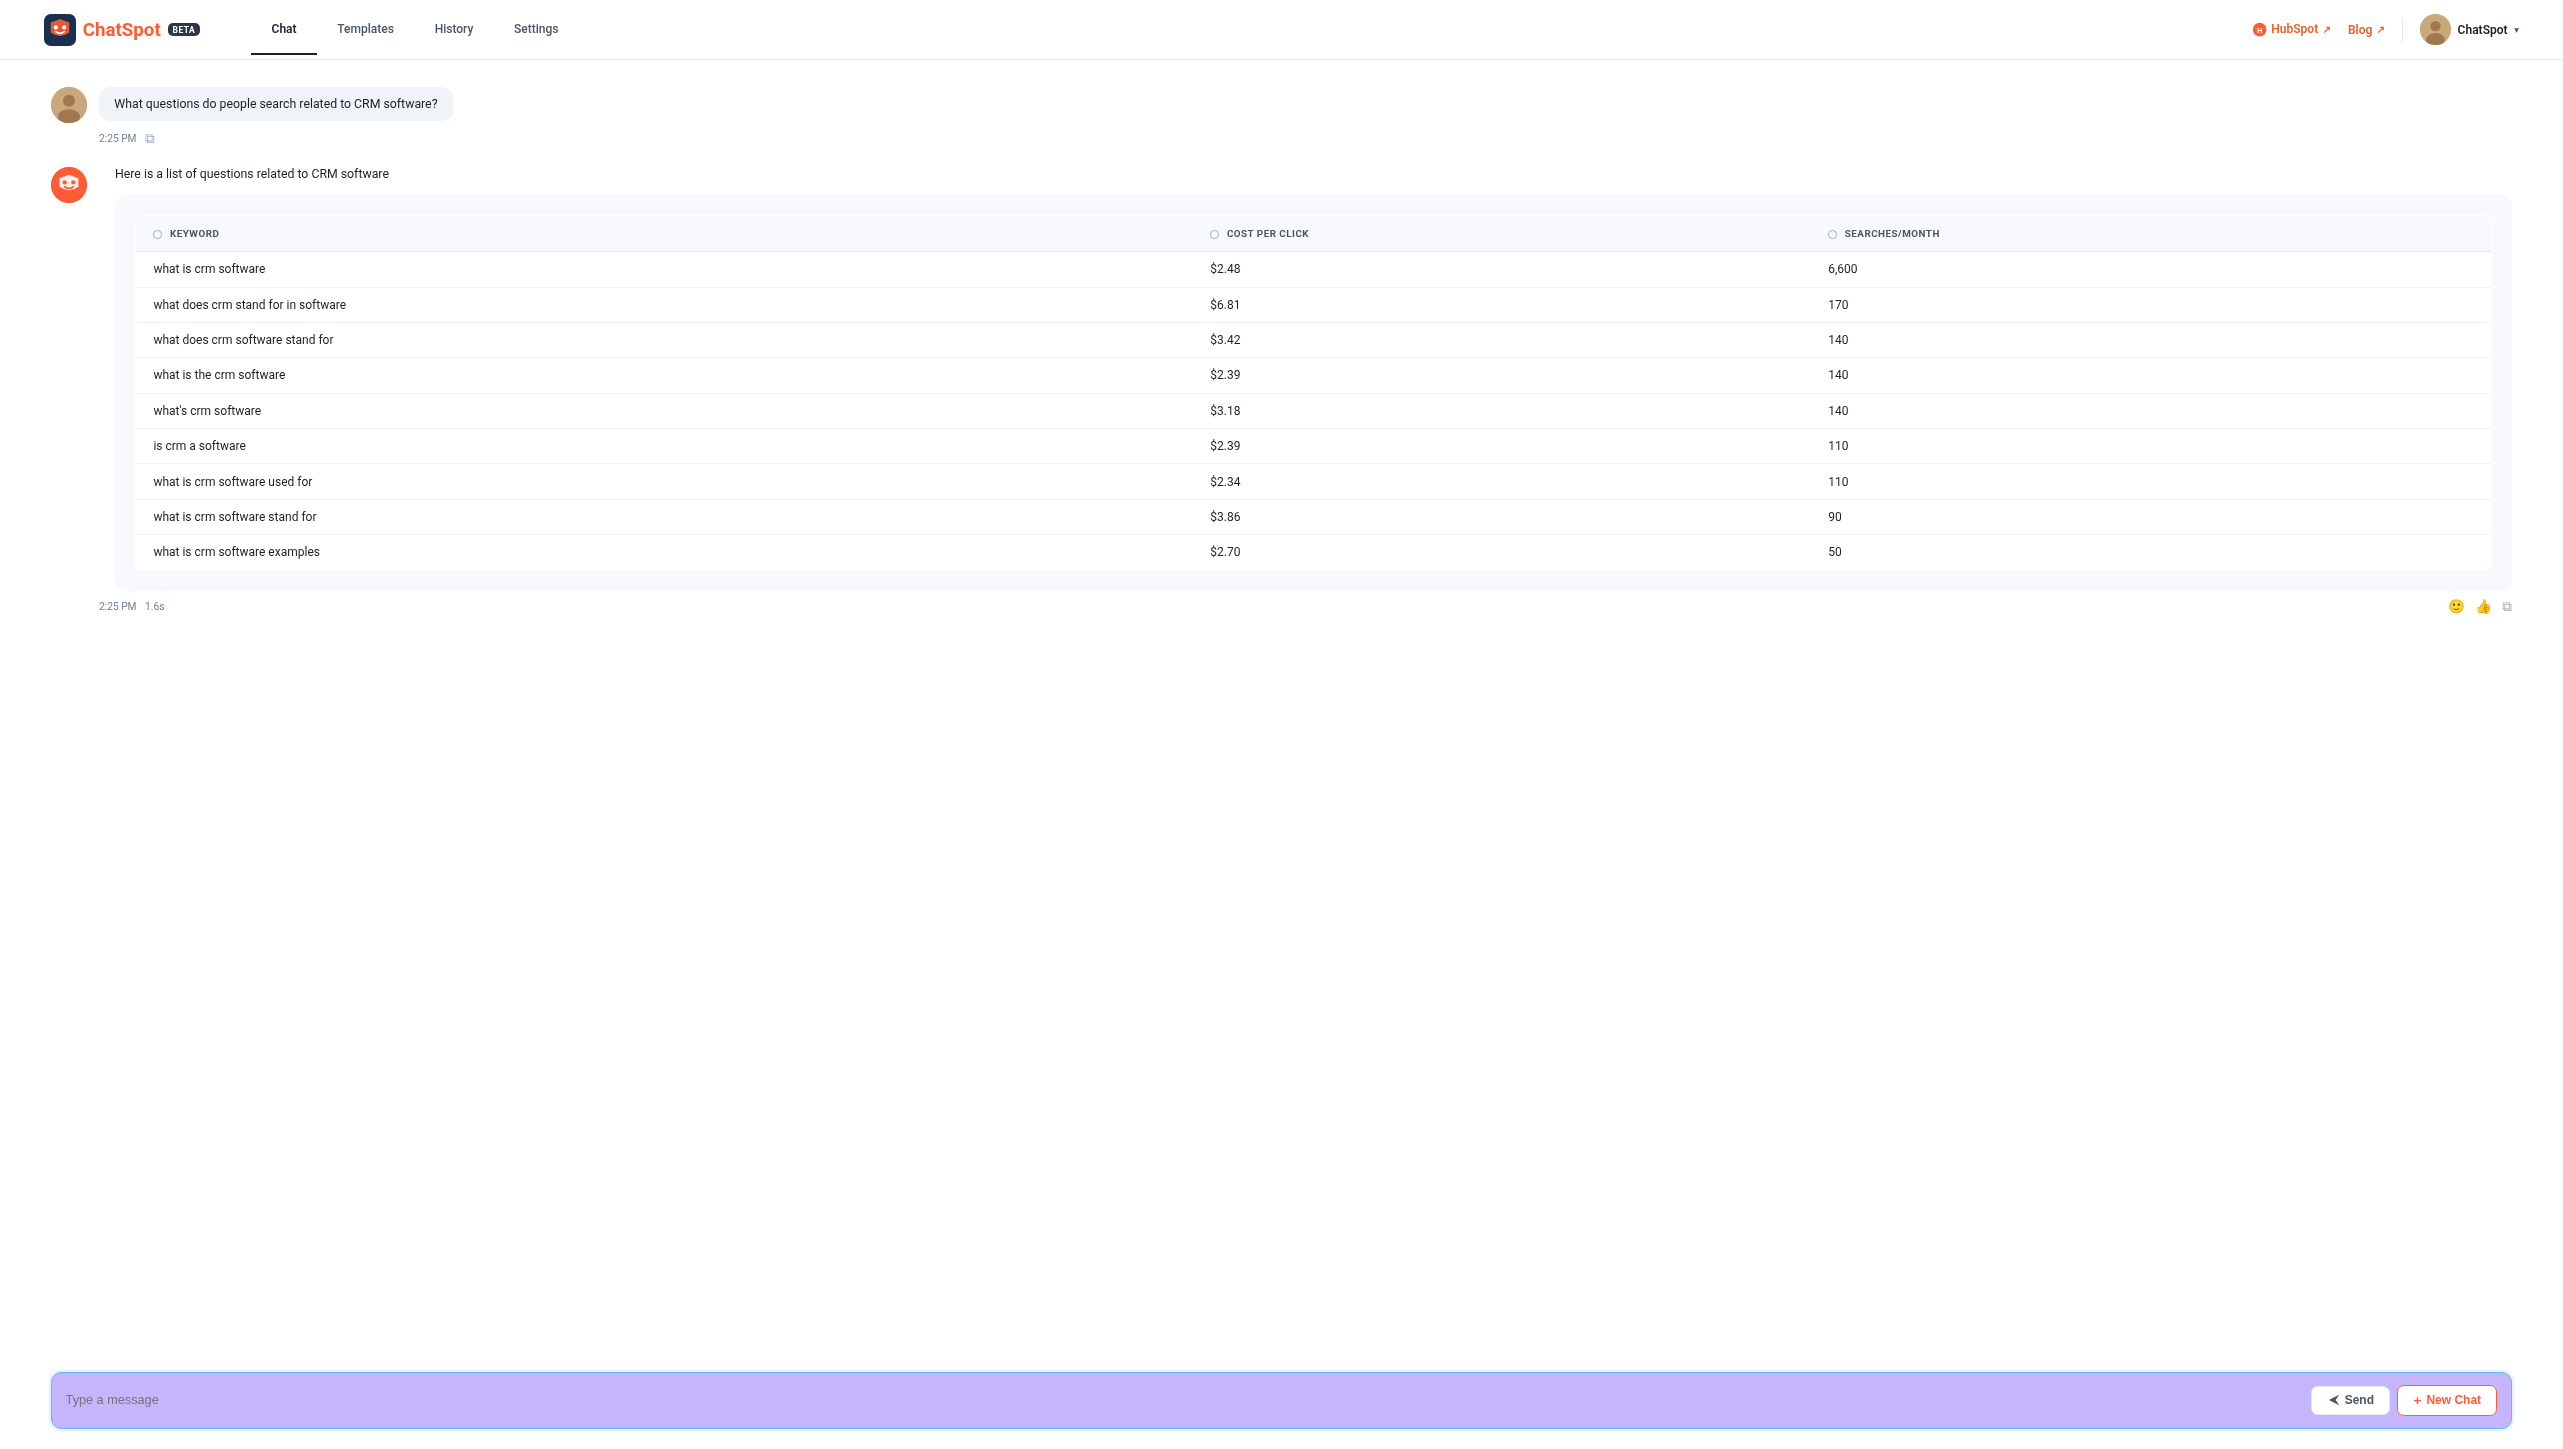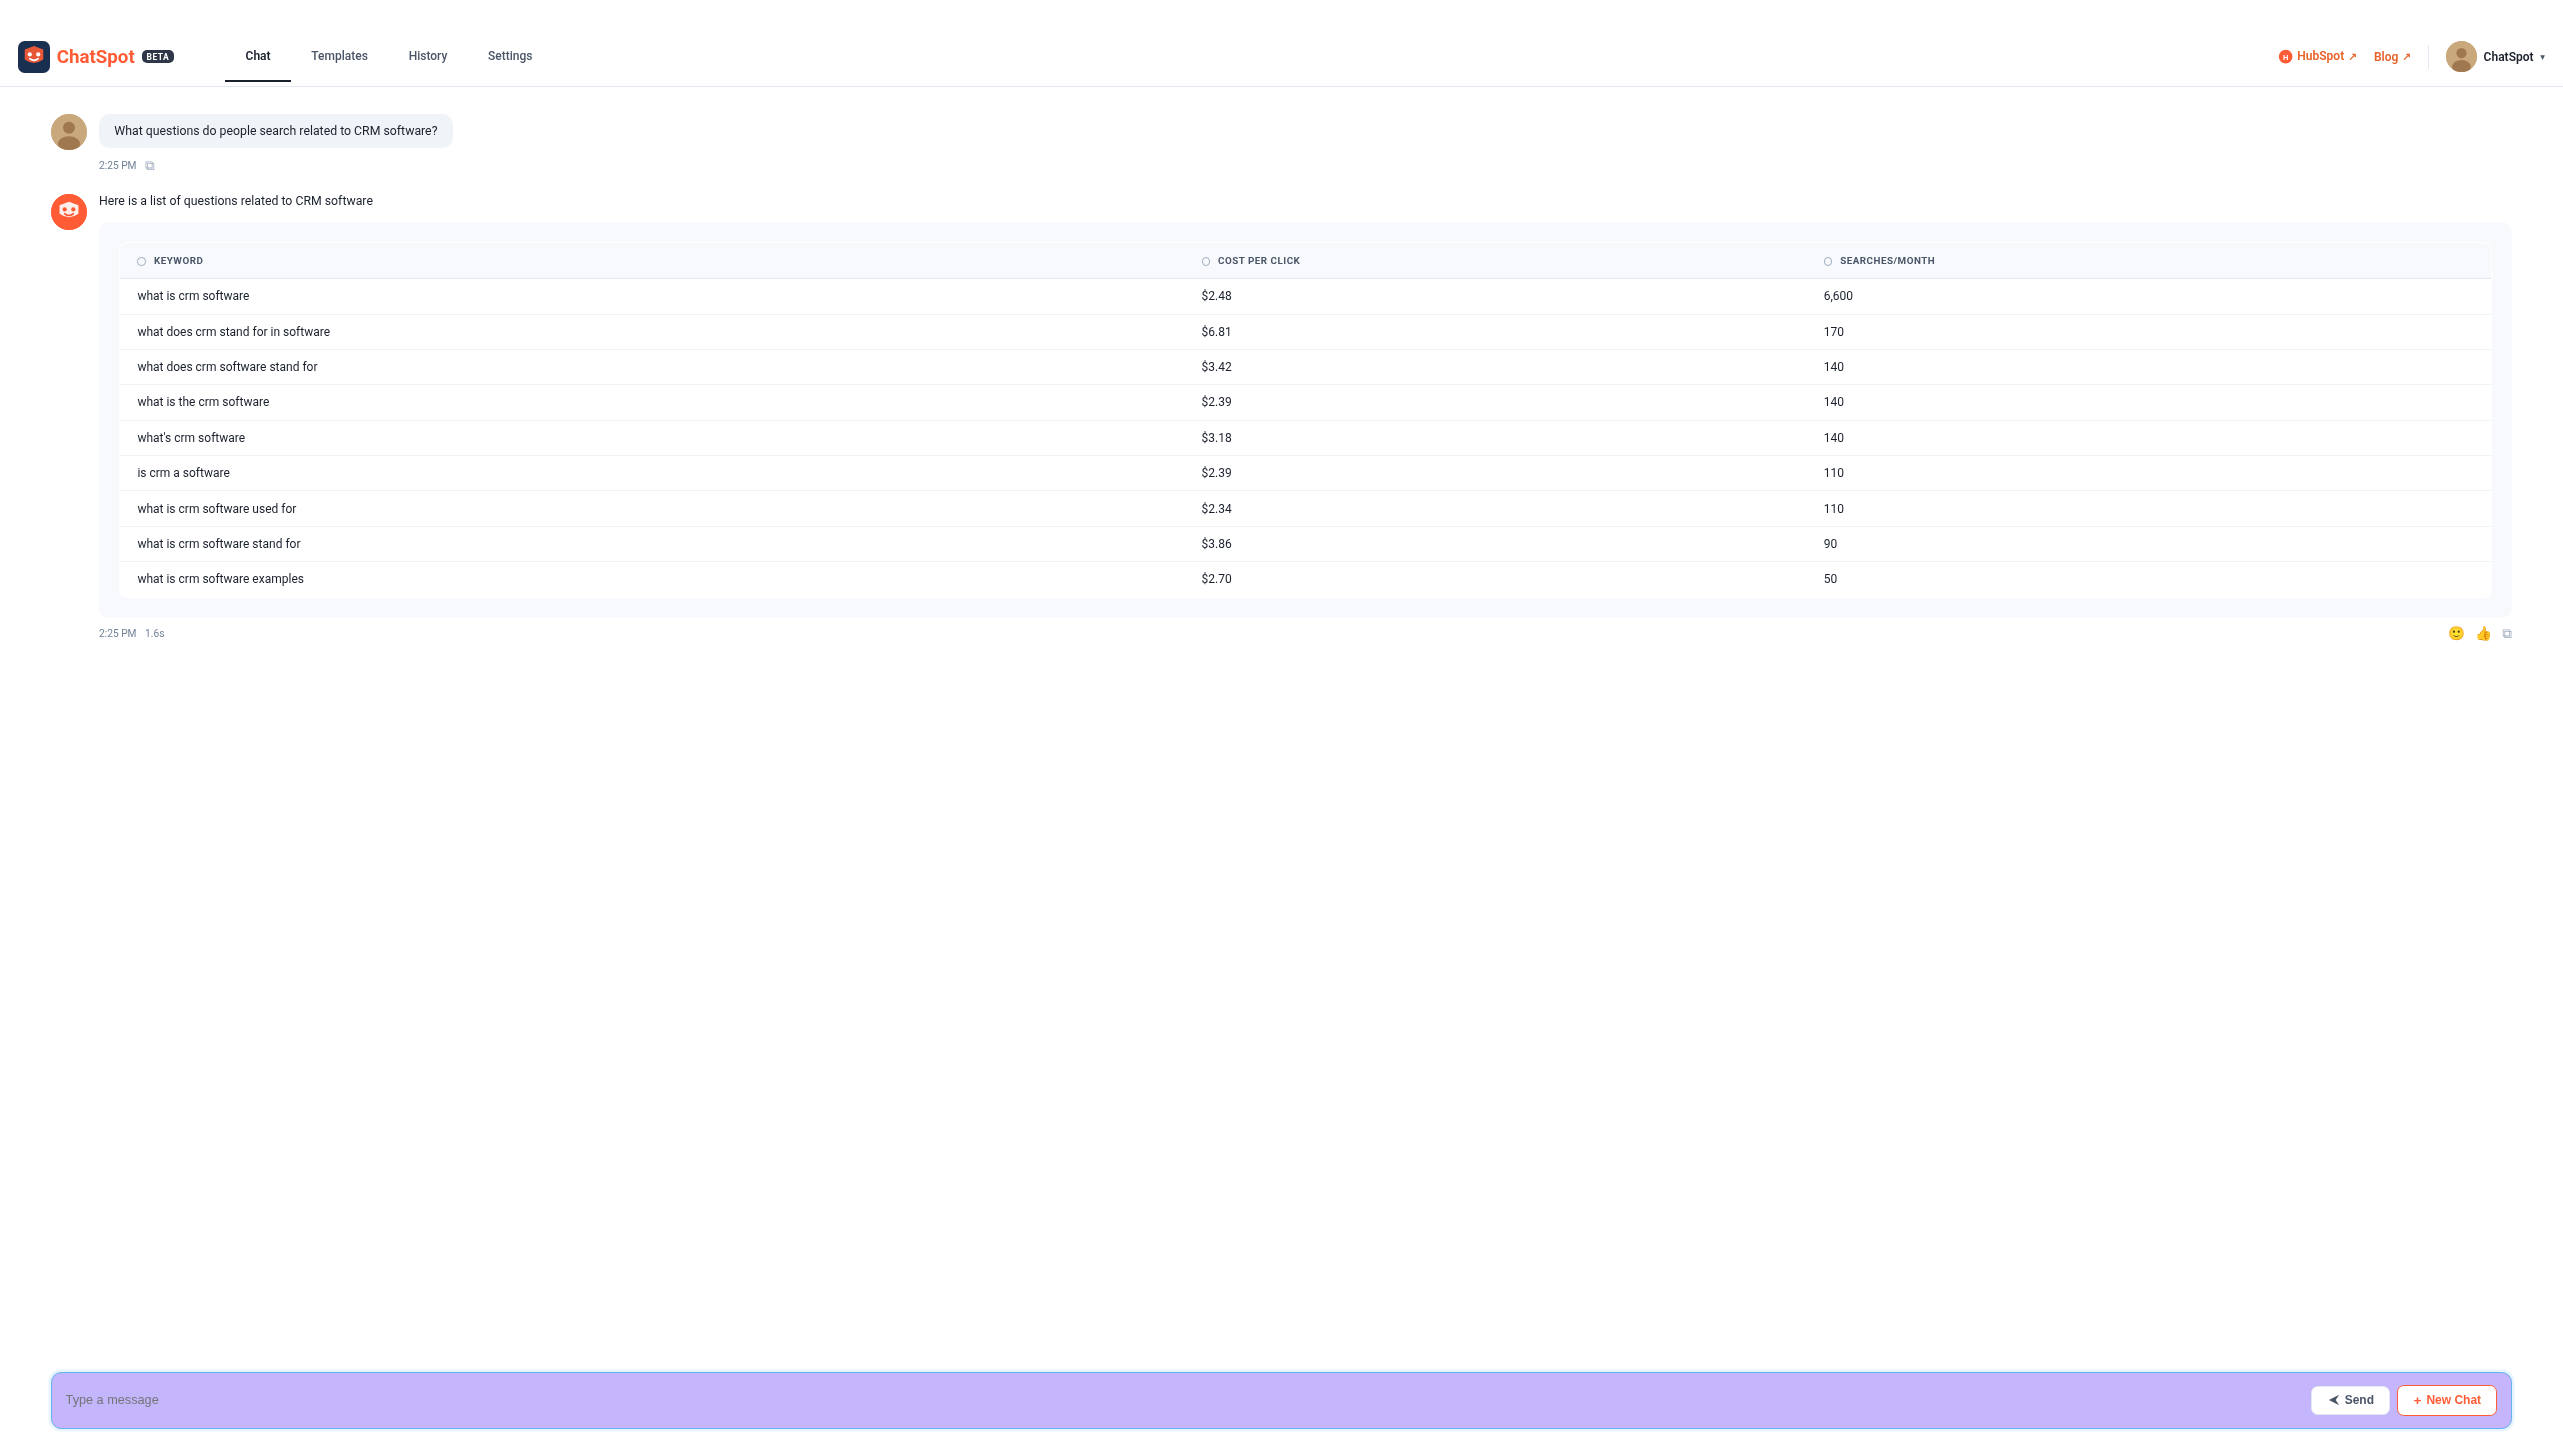--- a/index.html
+++ b/index.html
@@ -10,24 +10,23 @@
       height: 100vh;
       display: flex;
       flex-direction: column;
     }
 
     
     .header {
       display: flex;
       align-items: center;
       border-bottom: 0.8px solid #e2e8f0;
-      padding: 0 18px;
+      padding: 0 44px;
       height: 60px;
       flex-shrink: 0;
-      margin-top: 27px;
     }
     .logo-area {
       display: flex;
       align-items: center;
       gap: 6.8px;
       margin-right: 51px;
     }
     .logo-icon {
       width: 32px;
       height: 32px;
@@ -165,21 +164,21 @@
     .copy-icon-btn {
       cursor: pointer;
       color: #a0aec0;
       font-size: 13.6px;
     }
 
     
     .bot-message-row {
       display: flex;
       align-items: flex-start;
-      gap: 12px;
+      gap: 28px;
       margin-bottom: 6.8px;
     }
     .bot-avatar {
       width: 36px;
       height: 36px;
       border-radius: 50%;
       background: #ff5c35;
       flex-shrink: 0;
       display: flex;
       align-items: center;

